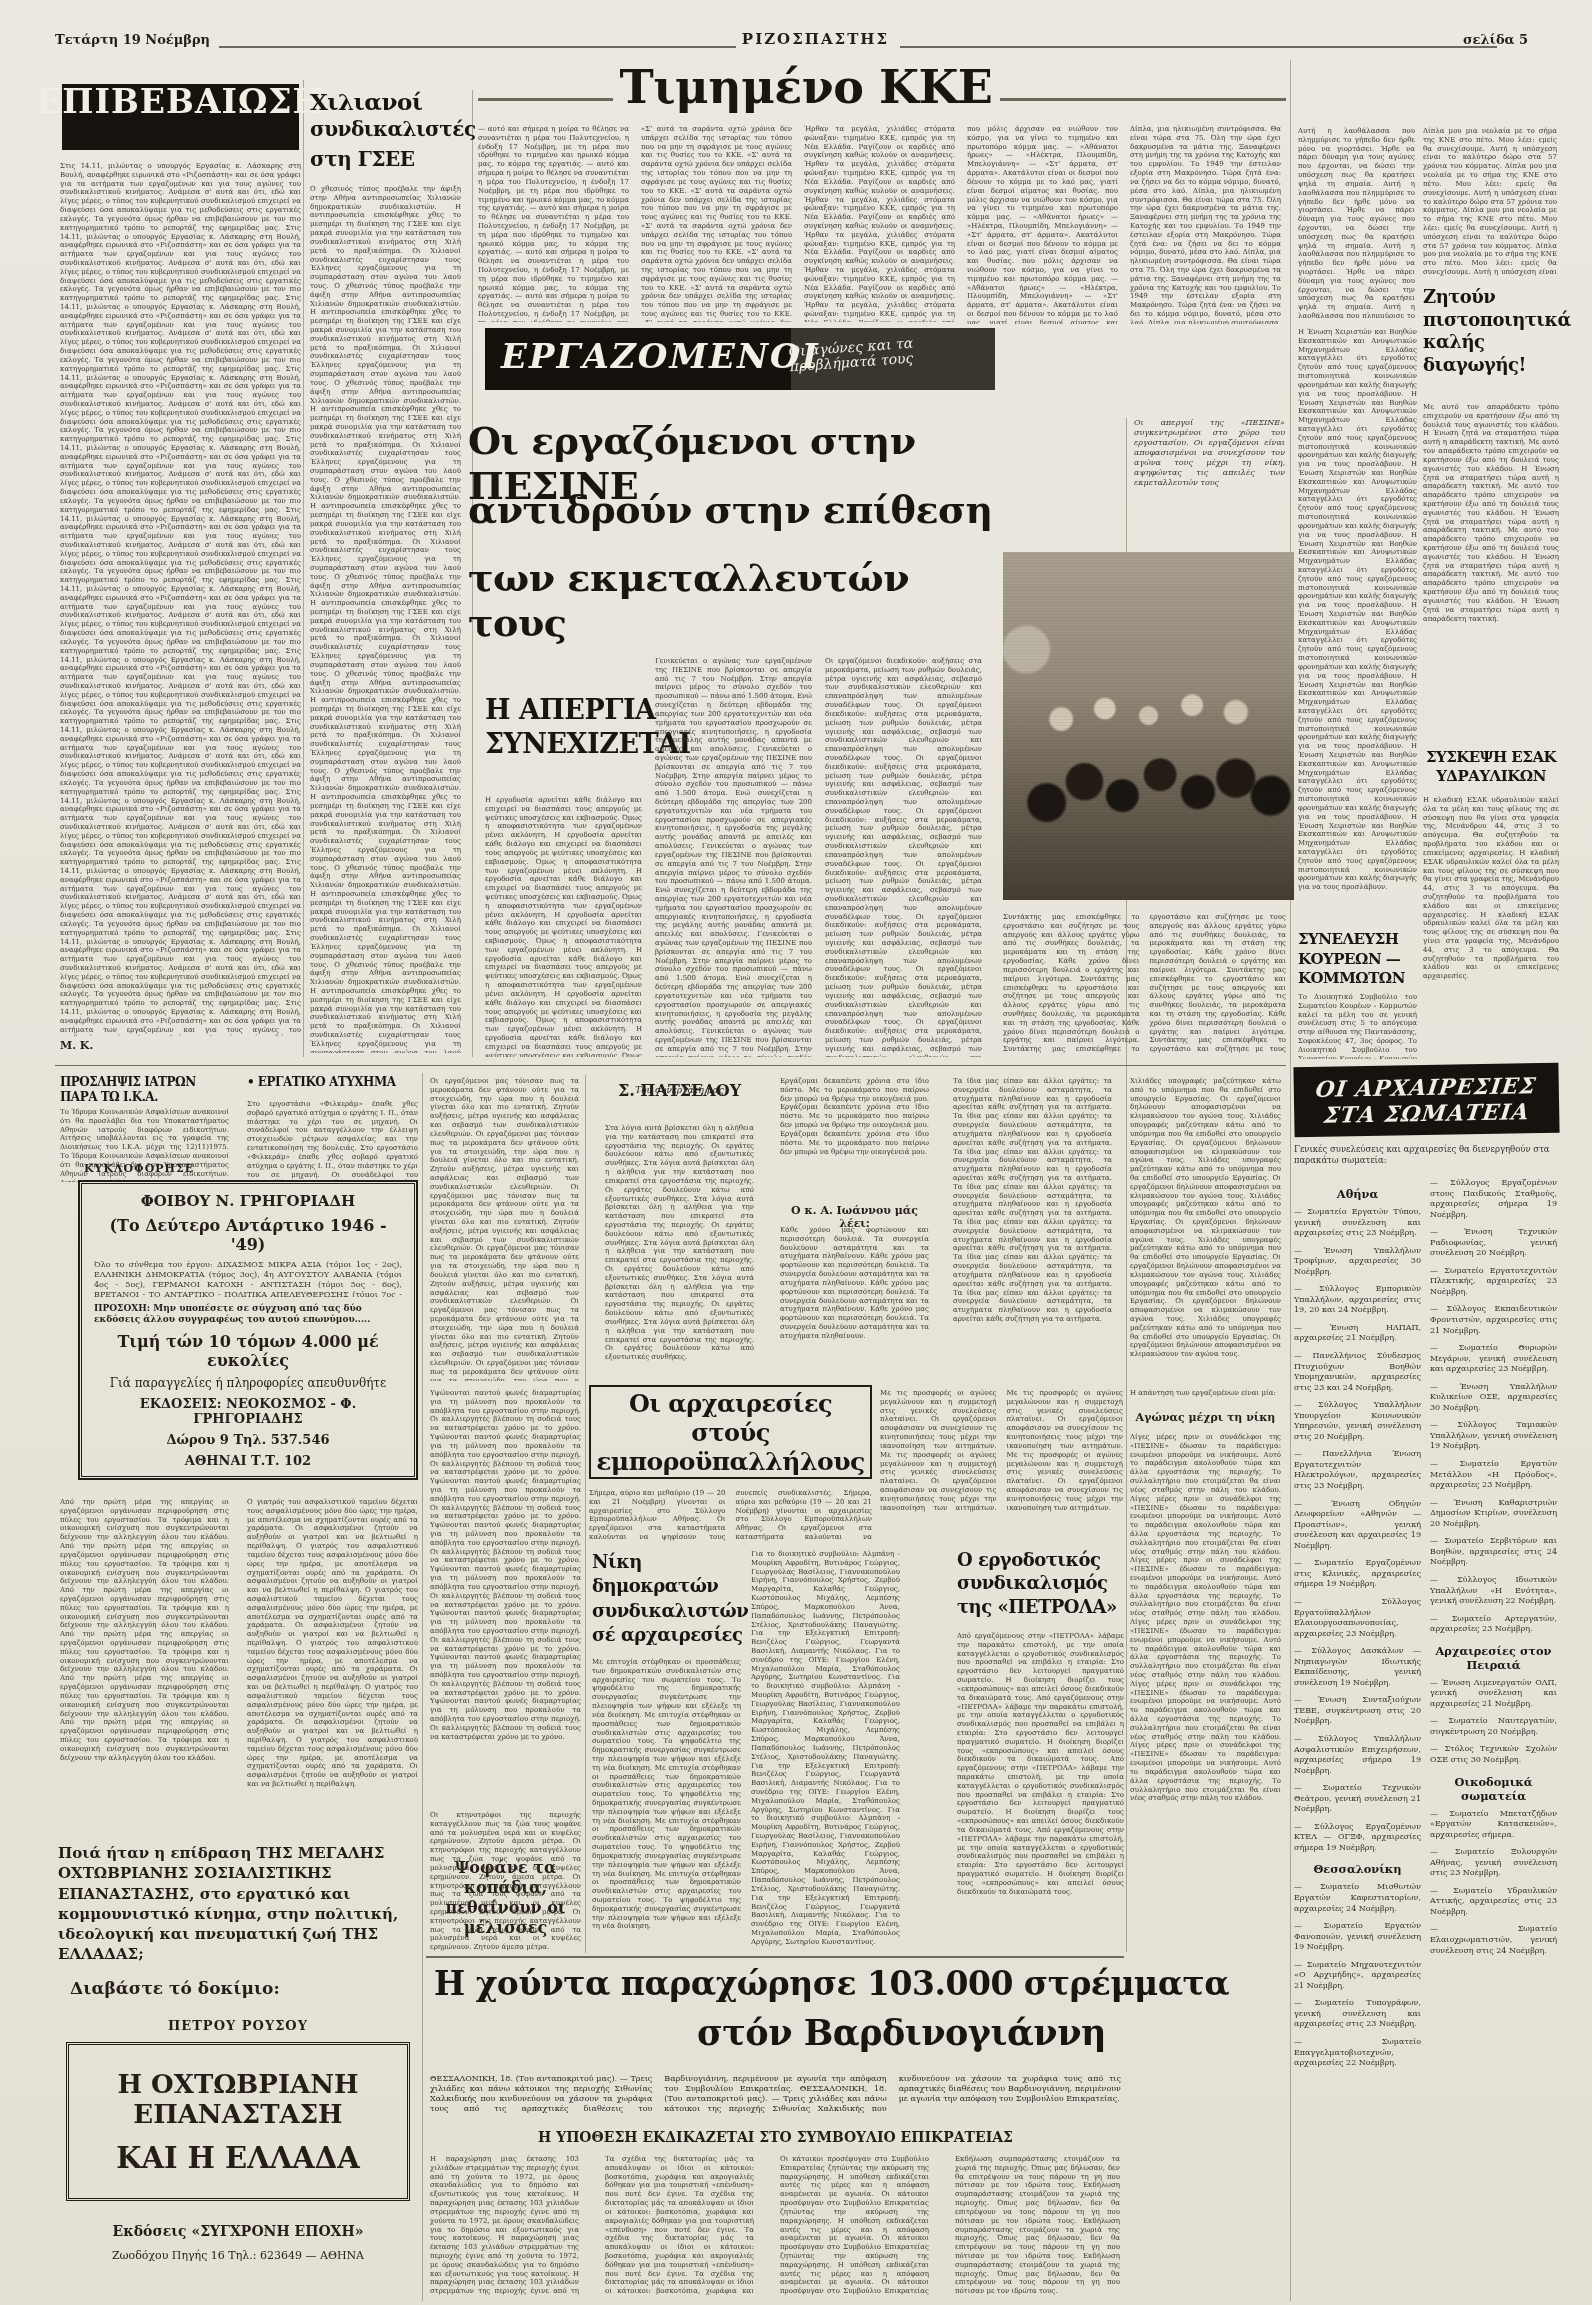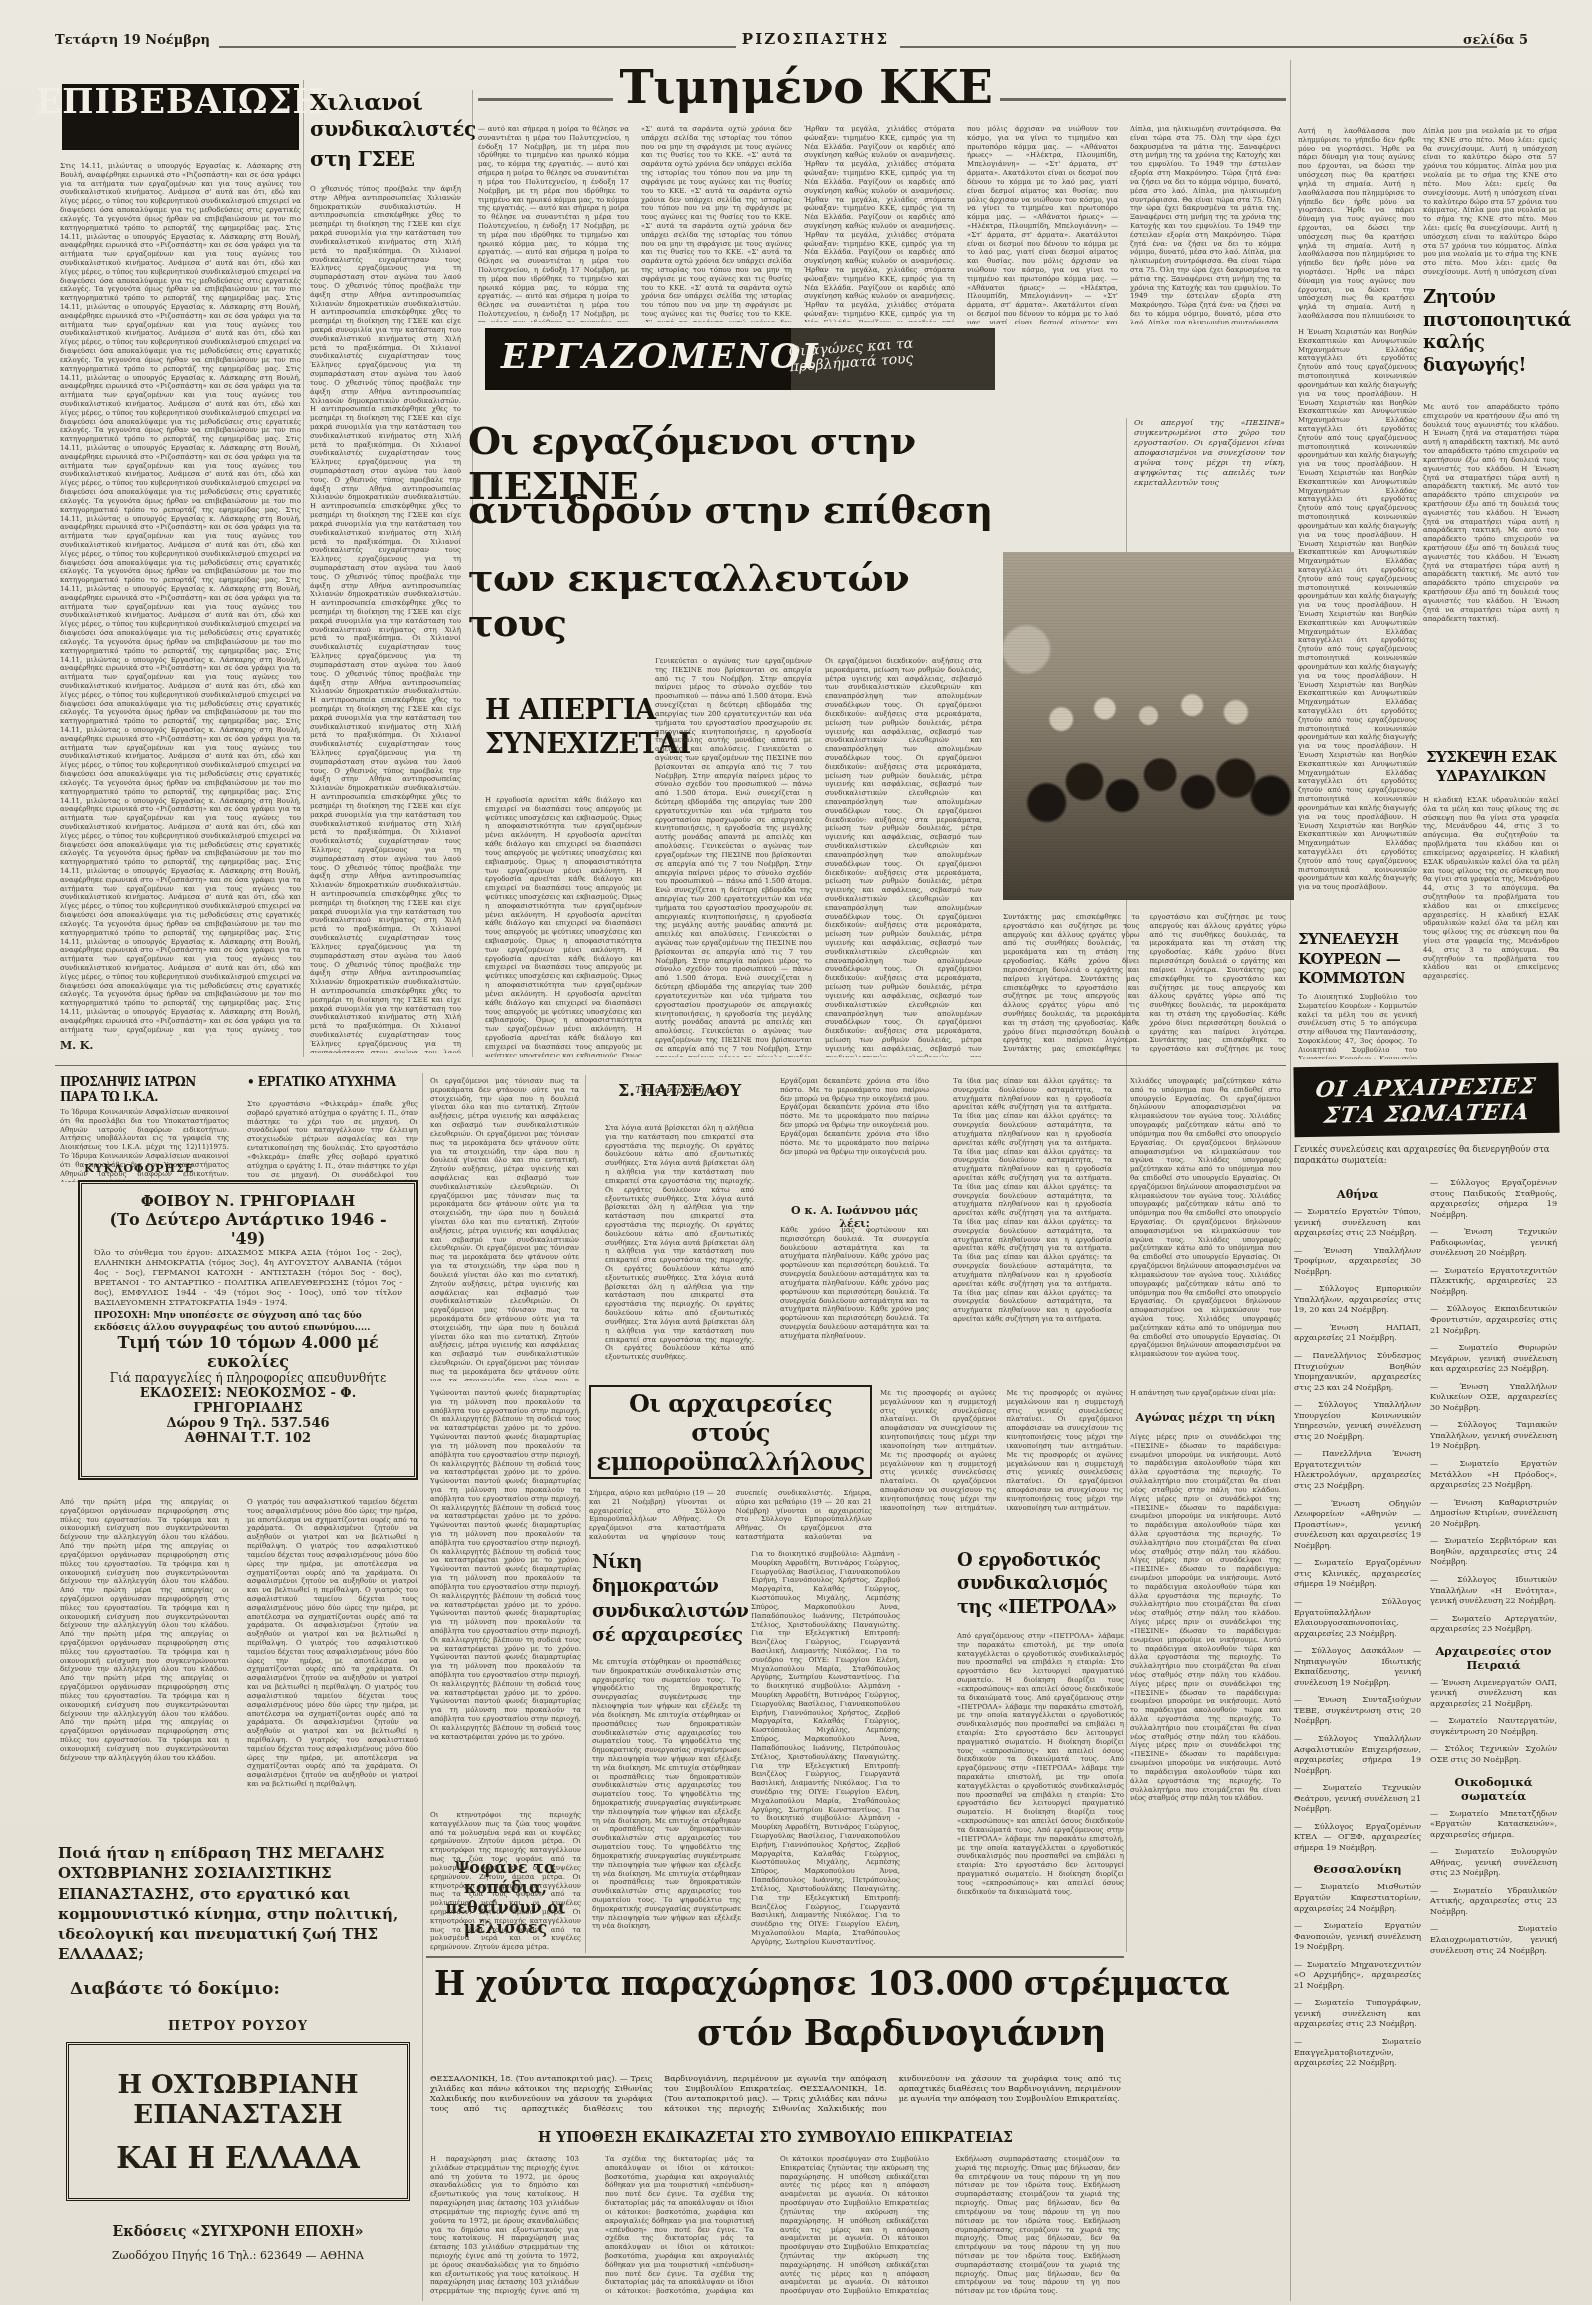--- a/index.html
+++ b/index.html
@@ -118,21 +118,21 @@
 ΚΟΜΜΩΤΩΝ</div>
   <div class="abs just" style="left:1298px;top:993px;width:119px;height:66px">Το Διοικητικό Συμβούλιο του Σωματείου Κουρέων - Κομμωτών καλεί τα μέλη του σε γενική συνέλευση στις 5 το απόγευμα στην αίθουσα της Παντανάσσης, Σοφοκλέους 47, 3ος όροφος. Το Διοικητικό Συμβούλιο του Σωματείου Κουρέων - Κομμωτών καλεί τα μέλη του σε γενική συνέλευση στις 5 το απόγευμα στην αίθουσα της Παντανάσσης, Σοφοκλέους 47, 3ος όροφος.</div>
 
   <div class="abs hl pre" style="left:60px;top:1075px;width:169px;font-size:12px;line-height:1.25">ΠΡΟΣΛΗΨΙΣ ΙΑΤΡΩΝ
 ΠΑΡΑ ΤΩ Ι.Κ.Α.</div>
   <div class="abs just" style="left:60px;top:1108px;width:169px;height:74px">Το Ίδρυμα Κοινωνικών Ασφαλίσεων ανακοινοί ότι θα προσλάβει δια του Υποκαταστήματος Αθηνών ιατρούς διαφόρων ειδικοτήτων. Αιτήσεις υποβάλλονται εις τα γραφεία της Διοικήσεως του Ι.Κ.Α. μέχρι της 12)11)1975. Το Ίδρυμα Κοινωνικών Ασφαλίσεων ανακοινοί ότι θα προσλάβει δια του Υποκαταστήματος Αθηνών ιατρούς διαφόρων ειδικοτήτων. Αιτήσεις υποβάλλονται εις τα γραφεία της Διοικήσεως του Ι.Κ.Α. μέχρι της 12)11)1975.</div>
   <div class="abs hl" style="left:247px;top:1075px;width:171px;font-size:12px">• ΕΡΓΑΤΙΚΟ ΑΤΥΧΗΜΑ</div>
   <div class="abs just" style="left:247px;top:1100px;width:171px;height:82px">Στο εργοστάσιο «Φιλκεράμ» έπαθε χθες σοβαρό εργατικό ατύχημα ο εργάτης Ι. Π., όταν πιάστηκε το χέρι του σε μηχανή. Οι συνάδελφοί του καταγγέλλουν την έλλειψη στοιχειωδών μέτρων ασφαλείας και την εντατικοποίηση της δουλειάς. Στο εργοστάσιο «Φιλκεράμ» έπαθε χθες σοβαρό εργατικό ατύχημα ο εργάτης Ι. Π., όταν πιάστηκε το χέρι του σε μηχανή. Οι συνάδελφοί του καταγγέλλουν την έλλειψη στοιχειωδών μέτρων ασφαλείας και την εντατικοποίηση της δουλειάς.</div>
 
   <div class="abs b" style="left:84px;top:1162px;font-size:11px;letter-spacing:1px">ΚΥΚΛΟΦΟΡΗΣΕ</div>
-  <div class="abs" style="left:78px;top:1180px;width:340px;height:300px;border:2px solid #221c15;box-shadow:inset 0 0 0 1px #e9e6dd,inset 0 0 0 2px #221c15;padding:10px 14px;display:flex;flex-direction:column;">
+  <div class="abs" style="left:78px;top:1180px;width:340px;height:300px;border:2px solid #221c15;box-shadow:inset 0 0 0 1px #e9e6dd,inset 0 0 0 2px #221c15;padding:10px 14px;display:flex;flex-direction:column;gap:6px">
     <div class="b ctr" style="font-size:15px">ΦΟΙΒΟΥ Ν. ΓΡΗΓΟΡΙΑΔΗ</div>
     <div class="b ctr" style="font-size:16px">(Το Δεύτερο Αντάρτικο 1946 -'49)</div>
     <div class="just" style="height:62px;font-size:8px">Όλο το σύνθεμα του έργου: ΔΙΧΑΣΜΟΣ ΜΙΚΡΑ ΑΣΙΑ (τόμοι 1ος - 2ος), ΕΛΛΗΝΙΚΗ ΔΗΜΟΚΡΑΤΙΑ (τόμος 3ος), 4η ΑΥΓΟΥΣΤΟΥ ΑΛΒΑΝΙΑ (τόμοι 4ος - 5ος), ΓΕΡΜΑΝΟΙ ΚΑΤΟΧΗ - ΑΝΤΙΣΤΑΣΗ (τόμοι 5ος - 6ος), ΒΡΕΤΑΝΟΙ - ΤΟ ΑΝΤΑΡΤΙΚΟ - ΠΟΛΙΤΙΚΑ ΑΠΕΛΕΥΘΕΡΩΣΗΣ (τόμοι 7ος - 8ος), ΕΜΦΥΛΙΟΣ 1944 - '49 (τόμοι 9ος - 10ος), υπό τον τίτλον ΒΑΣΙΛΕΥΟΜΕΝΗ ΣΤΡΑΤΟΚΡΑΤΙΑ 1949 - 1974.</div>
     <div class="b" style="font-size:9px;line-height:1.3">ΠΡΟΣΟΧΗ: Μην υποπέσετε σε σύγχυση από τας δύο εκδόσεις άλλου συγγραφέως του αυτού επωνύμου.....</div>
     <div class="b ctr" style="font-size:16px">Τιμή τών 10 τόμων 4.000 μέ ευκολίες</div>
     <div class="ctr" style="font-size:12px">Γιά παραγγελίες ή πληροφορίες απευθυνθήτε</div>
     <div class="b ctr" style="font-size:13px">ΕΚΔΟΣΕΙΣ: ΝΕΟΚΟΣΜΟΣ - Φ. ΓΡΗΓΟΡΙΑΔΗΣ</div>
     <div class="b ctr" style="font-size:13px">Δώρου 9 Τηλ. 537.546</div>
     <div class="b ctr" style="font-size:13px">ΑΘΗΝΑΙ Τ.Τ. 102</div>
   </div>

